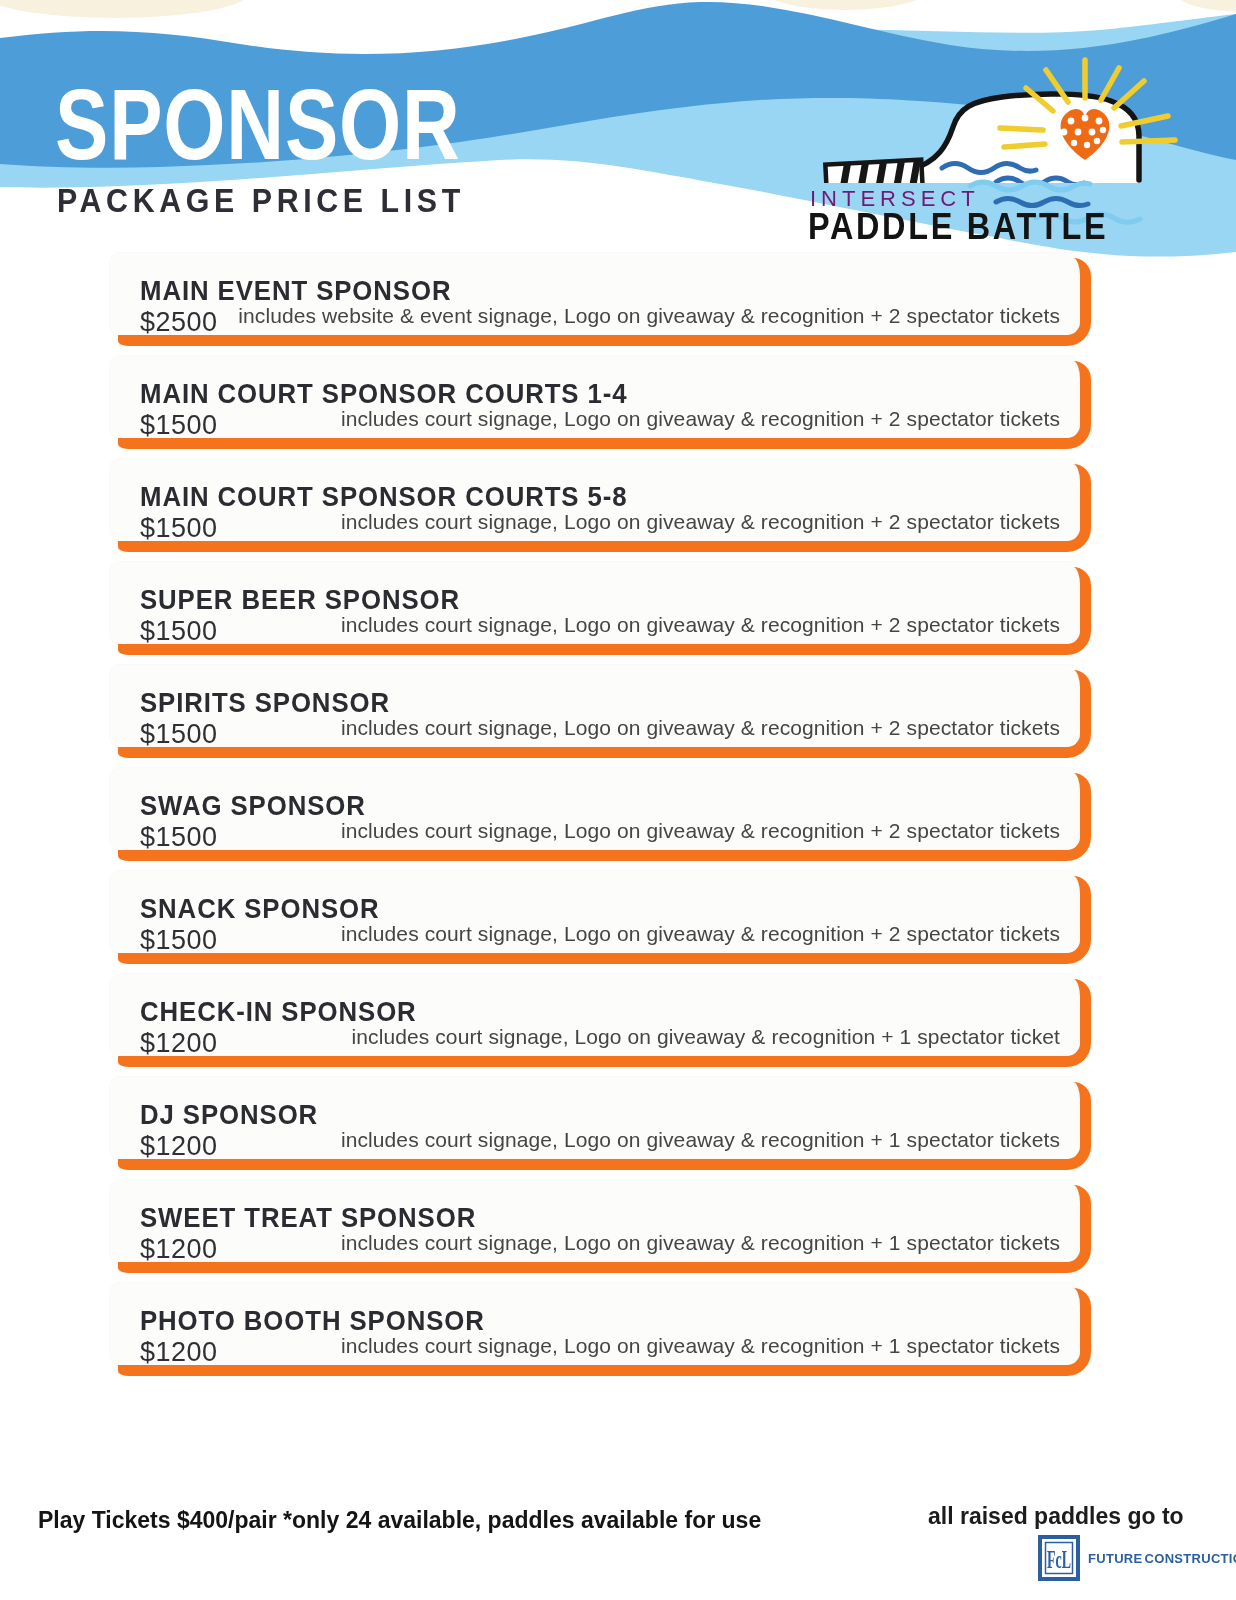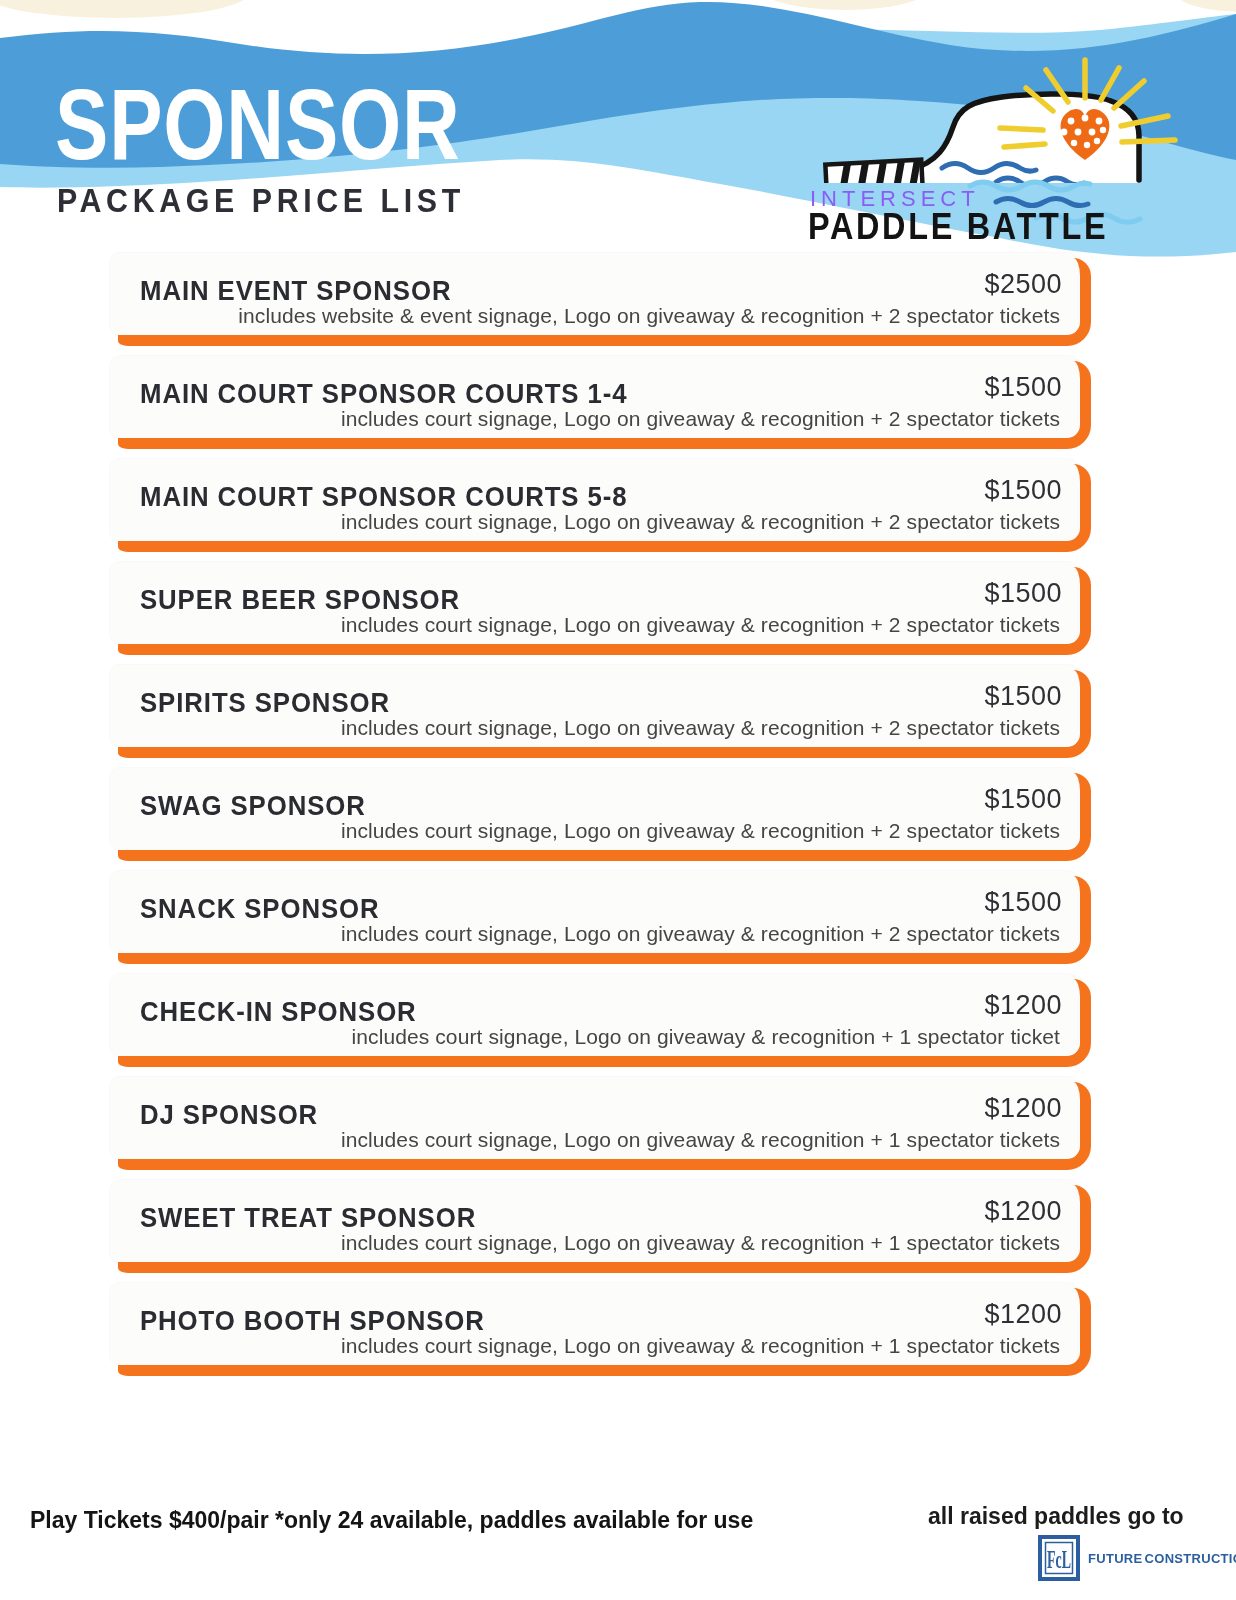--- a/index.html
+++ b/index.html
@@ -30,21 +30,21 @@
     position:absolute;left:57px;top:184px;
     font-size:33px;font-weight:700;letter-spacing:5px;color:#2e2e36;
     transform:scaleX(.92);transform-origin:left top;line-height:1;
     white-space:nowrap;
   }
   
   .brand{position:absolute;left:800px;top:48px;width:400px;height:200px;}
   .brand svg{display:block;}
   .brand-top{
     position:absolute;left:10px;top:138px;
-    font-size:22px;font-weight:400;letter-spacing:5px;color:#8b5cf6;
+    font-size:22px;font-weight:400;letter-spacing:5px;color:#701a75;
     white-space:nowrap;
   }
   .brand-bottom{
     position:absolute;left:8px;top:158px;
     font-size:36px;font-weight:800;letter-spacing:3px;color:#131313;
     transform:scaleX(.9);transform-origin:left top;white-space:nowrap;
   }
   
   .cards{
     position:absolute;top:253px;left:110px;width:968px;
@@ -60,37 +60,38 @@
     border-right:11px solid var(--accent-orange);
     border-bottom:11px solid var(--accent-orange);
     border-top-right-radius:18px;
     border-bottom-right-radius:24px;
     border-bottom-left-radius:10px 5px;
     pointer-events:none;
   }
   .card-row{
     display:flex;align-items:flex-start;justify-content:space-between;
     padding-top:16px;
+    flex-direction:column;
   }
   .card-title{
     font-size:28px;font-weight:700;letter-spacing:1px;color:var(--title-dark);
     transform:scaleX(.92);transform-origin:left top;white-space:nowrap;
     padding-top:6px;
   }
   .card-price{
     font-size:27px;font-weight:500;color:#2f2f35;letter-spacing:.5px;
     white-space:nowrap;
   }
   .card-desc{
     position:absolute;right:18px;bottom:7px;
     font-size:21px;color:var(--desc-gray);letter-spacing:.1px;white-space:nowrap;
   }
   
   .note{
-    position:absolute;left:30px;top:1506px;
+    position:absolute;left:38px;top:1506px;
     font-size:23px;font-weight:700;color:#141414;line-height:29px;
   }
   .proceeds{
     position:absolute;left:928px;top:1503px;
     font-size:23px;font-weight:700;color:#1c1c1c;white-space:nowrap;
   }
   .charity{
     position:absolute;left:1038px;top:1535px;
     display:flex;align-items:center;gap:8px;
   }

